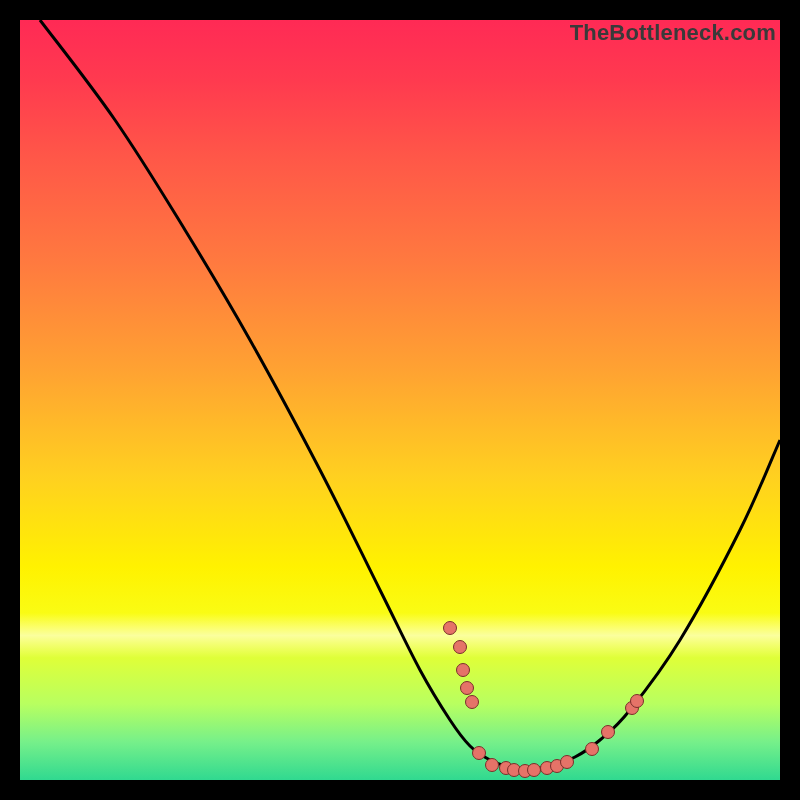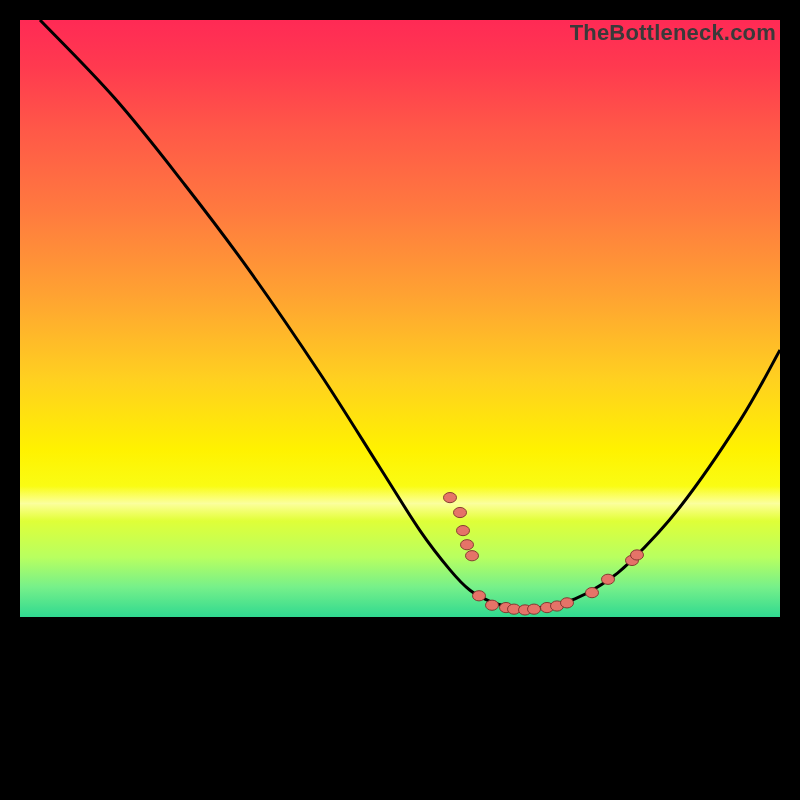--- a/index.html
+++ b/index.html
@@ -9,21 +9,21 @@
     height: 800px;
     background: #000000;
     overflow: hidden;
     font-family: Arial, Helvetica, sans-serif;
   }
   .frame {
     position: absolute;
     left: 20px;
     top: 20px;
     width: 760px;
-    height: 597px;
+    height: 760px;
     background: #eab308;
     overflow: hidden;
   }
   .plot-bg {
     position: absolute;
     left: 0;
     top: 0;
     width: 100%;
     height: 100%;
     background: linear-gradient(

